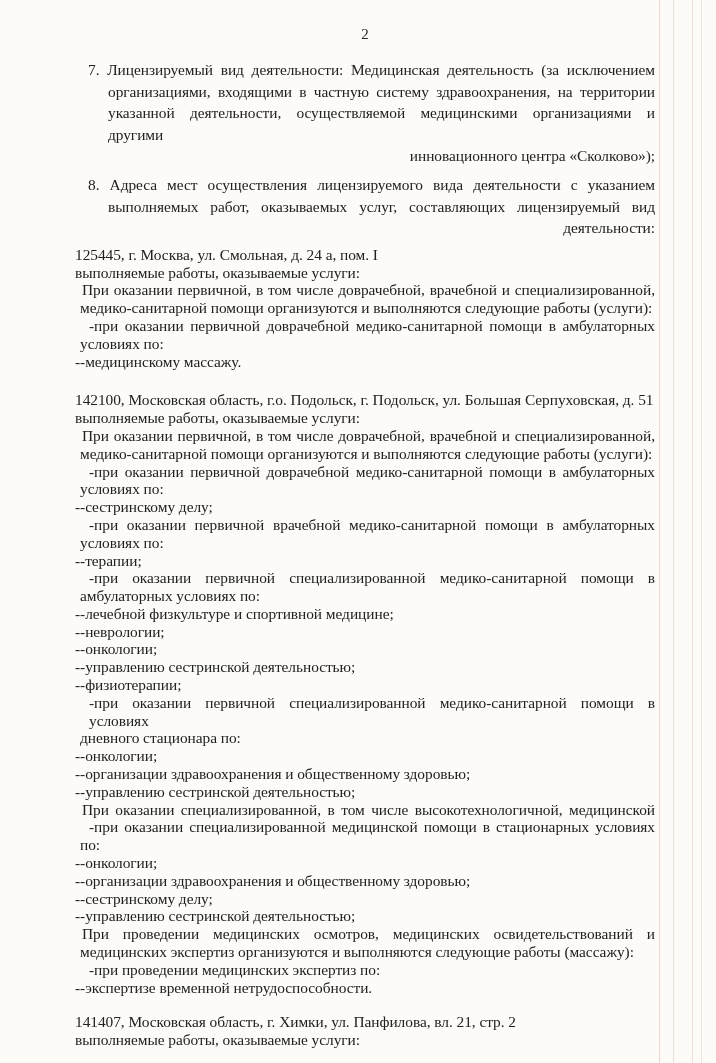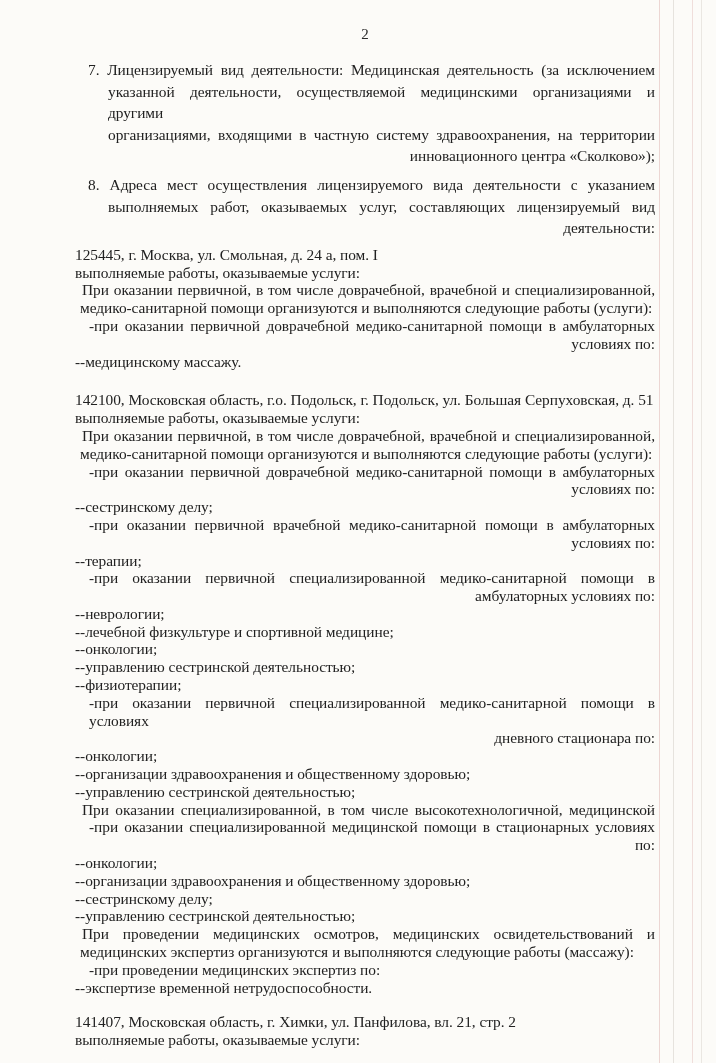--- a/index.html
+++ b/index.html
@@ -42,40 +42,40 @@
     text-align-last: justify;
   }
   
   .t-n1   { margin-left: 13px; }  
   .t-n2   { margin-left: 33px; text-align: right; }  
   .t-addr { margin-left: 0;    }  
   .t-label{ margin-left: 0;    }  
   .t-p1   { margin-left: 7px;  }  
   .t-pc   { margin-left: 5px;  }  
   .t-d1   { margin-left: 14px; }  
-  .t-dc   { margin-left: 5px; text-align: right;  }  
+  .t-dc   { margin-left: 5px;  }  
   .t-it   { }  
   .scan-line {
     position: absolute;
     top: 0;
     bottom: 0;
     width: 1px;
     pointer-events: none;
   }
 </style>
 </head>
 <body>
 
 <div class="page">
   <div class="page-number">2</div>
   <div class="doc-column">
       <div class="sec sec-num" style="margin-top: 59px;">
         <div class="ln t-n1 j">7. Лицензируемый вид деятельности: Медицинская деятельность (за исключением</div>
+        <div class="ln t-n2 j">организациями, входящими в частную систему здравоохранения, на территории</div>
         <div class="ln t-n2 j">указанной деятельности, осуществляемой медицинскими организациями и другими</div>
-        <div class="ln t-n2 j">организациями, входящими в частную систему здравоохранения, на территории</div>
         <div class="ln t-n2">инновационного центра «Сколково»);</div>
       </div>
       <div class="sec sec-num" style="margin-top: 7px;">
         <div class="ln t-n1 j">8. Адреса мест осуществления лицензируемого вида деятельности с указанием</div>
         <div class="ln t-n2 j">выполняемых работ, оказываемых услуг, составляющих лицензируемый вид</div>
         <div class="ln t-n2">деятельности:</div>
       </div>
       <div class="sec sec-addr" style="margin-top: 7px;">
         <div class="ln t-addr">125445, г. Москва, ул. Смольная, д. 24 а, пом. I</div>
         <div class="ln t-label">выполняемые работы, оказываемые услуги:</div>
@@ -91,22 +91,22 @@
         <div class="ln t-p1 j">При оказании первичной, в том числе доврачебной, врачебной и специализированной,</div>
         <div class="ln t-pc">медико-санитарной помощи организуются и выполняются следующие работы (услуги):</div>
         <div class="ln t-d1 j">-при оказании первичной доврачебной медико-санитарной помощи в амбулаторных</div>
         <div class="ln t-dc">условиях по:</div>
         <div class="ln t-it">--сестринскому делу;</div>
         <div class="ln t-d1 j">-при оказании первичной врачебной медико-санитарной помощи в амбулаторных</div>
         <div class="ln t-dc">условиях по:</div>
         <div class="ln t-it">--терапии;</div>
         <div class="ln t-d1 j">-при оказании первичной специализированной медико-санитарной помощи в</div>
         <div class="ln t-dc">амбулаторных условиях по:</div>
+        <div class="ln t-it">--лечебной физкультуре и спортивной медицине;</div>
         <div class="ln t-it">--неврологии;</div>
-        <div class="ln t-it">--лечебной физкультуре и спортивной медицине;</div>
         <div class="ln t-it">--онкологии;</div>
         <div class="ln t-it">--управлению сестринской деятельностью;</div>
         <div class="ln t-it">--физиотерапии;</div>
         <div class="ln t-d1 j">-при оказании первичной специализированной медико-санитарной помощи в условиях</div>
         <div class="ln t-dc">дневного стационара по:</div>
         <div class="ln t-it">--онкологии;</div>
         <div class="ln t-it">--организации здравоохранения и общественному здоровью;</div>
         <div class="ln t-it">--управлению сестринской деятельностью;</div>
         <div class="ln t-p1 j">При оказании специализированной, в том числе высокотехнологичной, медицинской</div>
         <div class="ln t-d1 j">-при оказании специализированной медицинской помощи в стационарных условиях</div>

